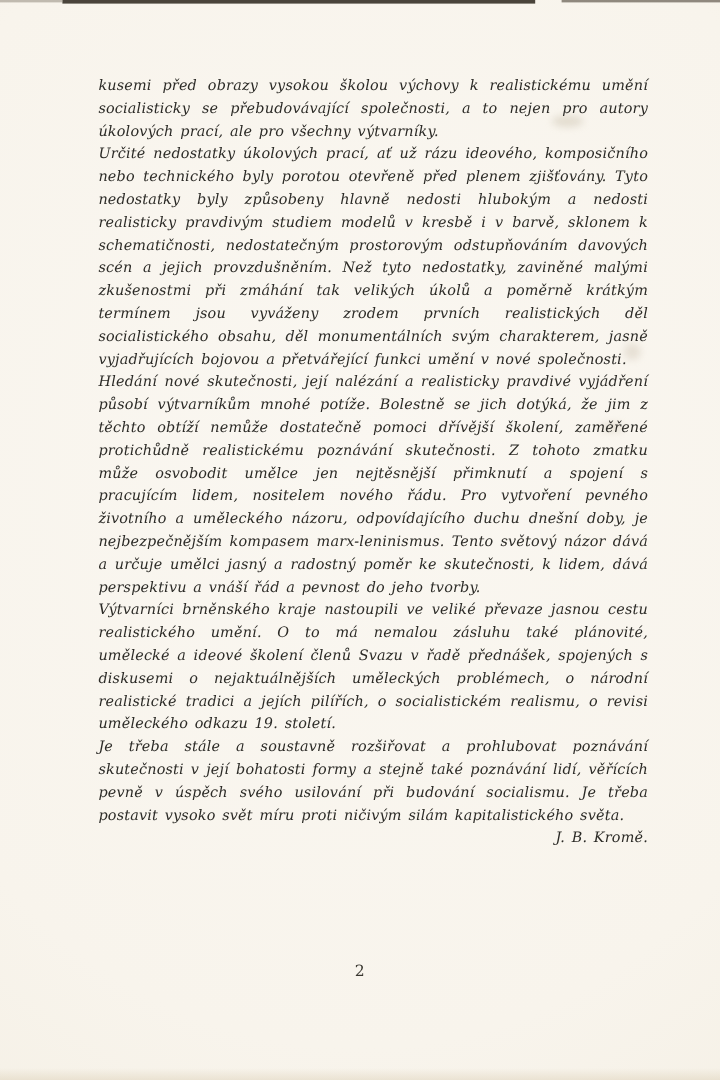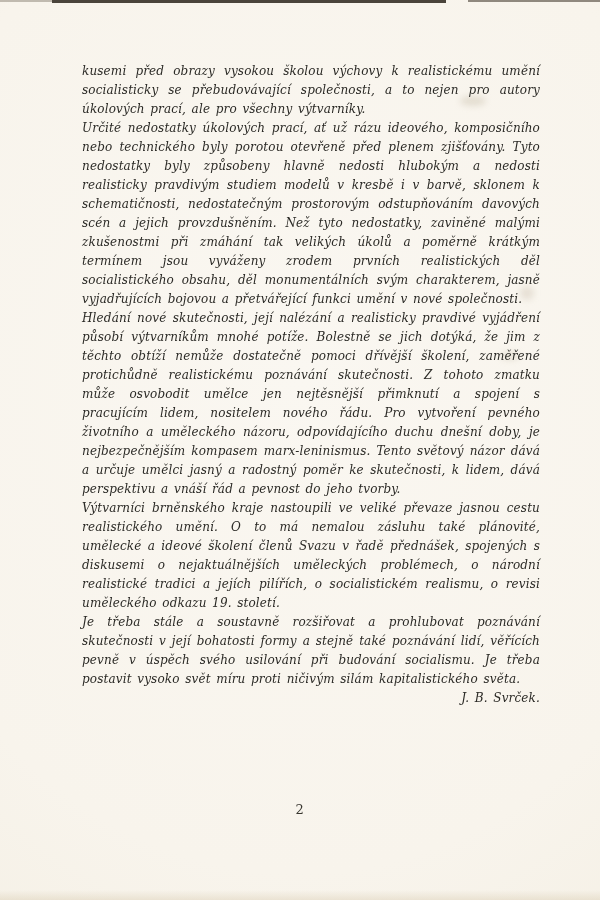--- a/index.html
+++ b/index.html
@@ -111,19 +111,19 @@
   <div class="blemish-2"></div>
   <div class="blemish-3"></div>
 
   <div class="text-block">
     <p>kusemi před obrazy vysokou školou výchovy k realistickému umění socialisticky se přebudovávající společnosti, a to nejen pro autory úkolových prací, ale pro všechny výtvarníky.</p>
     <p>Určité nedostatky úkolových prací, ať už rázu ideového, komposičního nebo technického byly porotou otevřeně před plenem zjišťovány. Tyto nedostatky byly způsobeny hlavně nedosti hlubokým a nedosti realisticky pravdivým studiem modelů v kresbě i v barvě, sklonem k schematičnosti, nedostatečným prostorovým odstupňováním davových scén a jejich provzdušněním. Než tyto nedostatky, zaviněné malými zkušenostmi při zmáhání tak velikých úkolů a poměrně krátkým termínem jsou vyváženy zrodem prvních realistických děl socialistického obsahu, děl monumentálních svým charakterem, jasně vyjadřujících bojovou a přetvářející funkci umění v nové společnosti.</p>
     <p>Hledání nové skutečnosti, její nalézání a realisticky pravdivé vyjádření působí výtvarníkům mnohé potíže. Bolestně se jich dotýká, že jim z těchto obtíží nemůže dostatečně pomoci dřívější školení, zaměřené protichůdně realistickému poznávání skutečnosti. Z tohoto zmatku může osvobodit umělce jen nejtěsnější přimknutí a spojení s pracujícím lidem, nositelem nového řádu. Pro vytvoření pevného životního a uměleckého názoru, odpovídajícího duchu dnešní doby, je nejbezpečnějším kompasem marx-leninismus. Tento světový názor dává a určuje umělci jasný a radostný poměr ke skutečnosti, k lidem, dává perspektivu a vnáší řád a pevnost do jeho tvorby.</p>
     <p>Výtvarníci brněnského kraje nastoupili ve veliké převaze jasnou cestu realistického umění. O to má nemalou zásluhu také plánovité, umělecké a ideové školení členů Svazu v řadě přednášek, spojených s diskusemi o nejaktuálnějších uměleckých problémech, o národní realistické tradici a jejích pilířích, o socialistickém realismu, o revisi uměleckého odkazu 19. století.</p>
     <p>
       <span>Je třeba stále a soustavně rozšiřovat a prohlubovat poznávání skutečnosti v její bohatosti formy a stejně také poznávání lidí, věřících pevně v úspěch svého usilování při budování socialismu. Je třeba postavit vysoko svět míru proti ničivým silám kapitalistického světa.</span>
-      <span class="signature">J. B. Svrček.</span>
+      <span class="signature">J. B. Kromě.</span>
     </p>
   </div>
 
   <div class="page-number">2</div>
 
 </div>
 
 </body></html>

